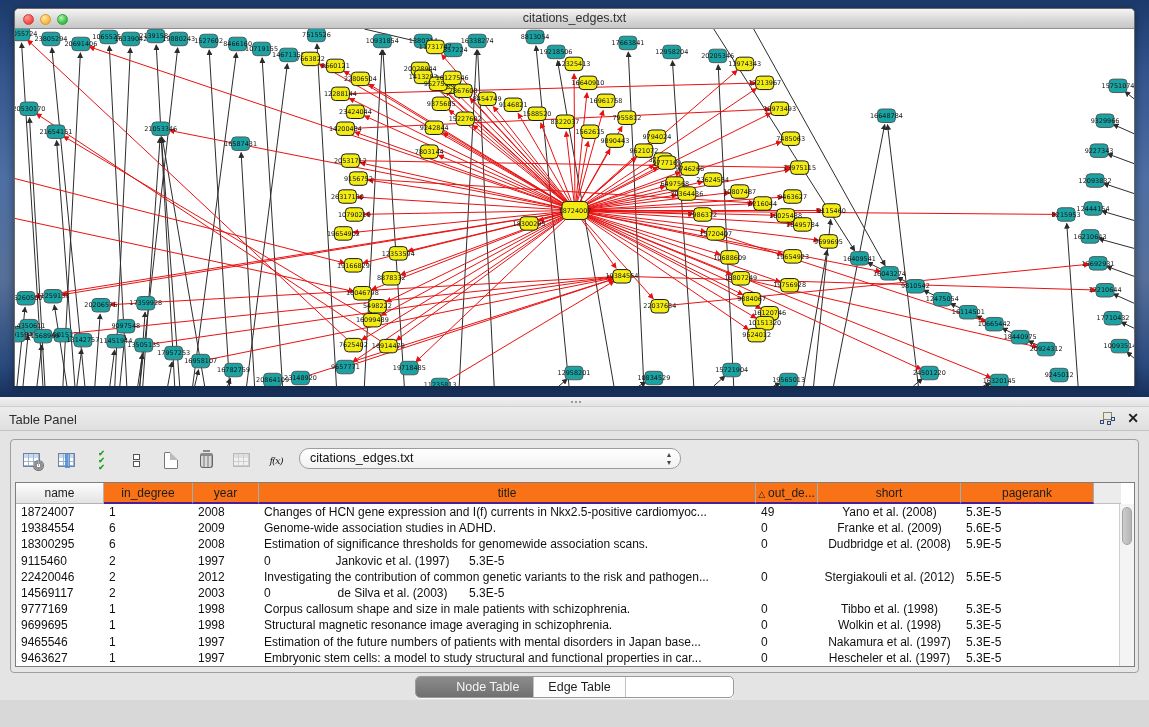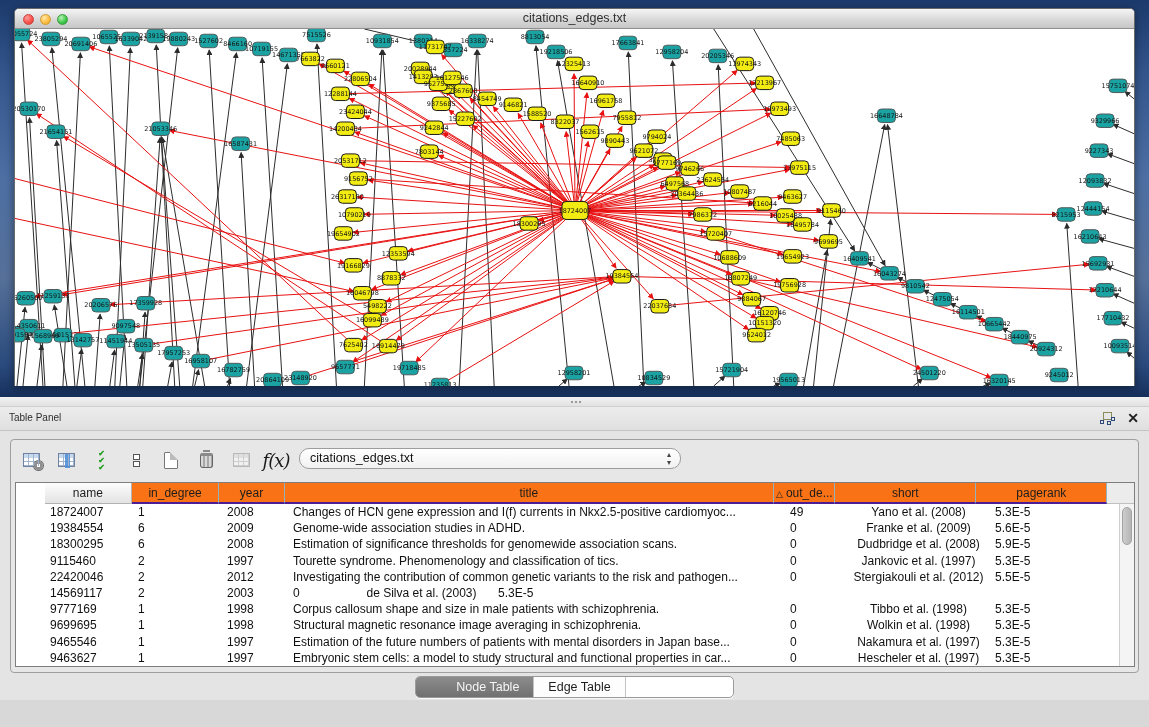--- a/index.html
+++ b/index.html
@@ -27,47 +27,47 @@
   .nlab { font-family:"DejaVu Sans", sans-serif; font-size:6.5px; fill:#141414; text-anchor:middle; }
 
   
   .splitter { position:absolute; left:0; top:397px; width:1149px; height:10px; background:linear-gradient(#f2f2f2,#e2e2e2); border-bottom:1px solid #cfcfcf; }
   .grip { position:absolute; left:570px; top:3px; width:12px; height:4px;
     background:radial-gradient(circle,#9a9a9a 1px,transparent 1.4px); background-size:4px 4px; }
 
   
   .tp-header { position:absolute; left:0; top:407px; width:1149px; height:24px;
     background:linear-gradient(#ececec,#e0e0e0); border-bottom:1px solid #c4c4c4; }
-  .tp-title { position:absolute; left:9px; top:5px; font-size:10px; color:#2e2e2e; }
+  .tp-title { position:absolute; left:9px; top:5px; font-size:13px; color:#2e2e2e; }
   .tp-hicons { position:absolute; right:10px; top:4px; display:flex; gap:12px; align-items:center; }
   .float-ic svg { display:block; }
   .close-ic { font-size:14px; font-weight:bold; color:#1d1d1d; line-height:14px; cursor:default; }
 
   
   .tp-body { position:absolute; left:0; top:431px; width:1149px; height:269px; background:#e4e4e4; }
   .tp-inner { position:absolute; left:10px; top:8px; width:1129px; height:234px;
     border:1px solid #9f9f9f; border-radius:4px; background:#e7e7e7; }
   .toolbar { position:absolute; left:8px; top:5px; height:30px; display:flex; align-items:center; gap:11px; }
   .tbtn { width:24px; height:24px; display:flex; align-items:center; justify-content:center; border-radius:3px; }
-  .fx { font-family:"DejaVu Serif", serif; font-style:italic; font-size:18px; color:#1a1a1a; letter-spacing:-1px; }
+  .fx { font-family:"DejaVu Serif", serif; font-style:italic; font-size:10px; color:#1a1a1a; letter-spacing:-1px; }
   .combo { position:absolute; left:288px; top:8px; width:382px; height:21px; border:1px solid #9d9d9d; border-radius:10px;
     background:linear-gradient(#ffffff,#f1f1f1); font-size:12.5px; color:#111; line-height:19px; padding-left:10px; }
   .combo .arrows { position:absolute; right:9px; top:2px; font-size:8px; color:#444; line-height:8px; text-align:center; }
 
   
   .tbl { position:absolute; left:4px; top:42px; width:1120px; height:185px; border:1px solid #7e7e7e; background:#fff; overflow:hidden; }
   .thead { display:flex; height:21px; }
   .hc { font-size:12px; color:#1c1c1c; text-align:center; line-height:20px; background:#f97316;
         border-right:1px solid #92b2c0; border-bottom:2px solid #4c1d95; overflow:hidden; white-space:nowrap; }
   .hc.plain { background:linear-gradient(#fdfdfd,#e3e3e3); border-right:1px solid #b3b3b3; border-bottom:1px solid #b3b3b3; }
   .hc.filler { background:#ececec; border-right:none; border-bottom:1px solid #c0c0c0; }
   .tri { font-size:9px; margin-right:3px; color:#222; }
   .trow { display:flex; height:16.2px; background:#fff; }
   .td { font-size:12px; color:#101010; line-height:16px; white-space:nowrap; overflow:hidden; padding-left:5px; }
-  .c0{width:88px;margin-left:29px;} .c1{width:89px;} .c2{width:66px;} .c3{width:497px;} .c4{width:62px;}
+  .c0{width:88px;} .c1{width:89px;} .c2{width:66px;} .c3{width:497px;} .c4{width:62px;}
   .c5{width:143px; text-align:center; padding-left:0;} .c6{width:133px;} .cf{width:27px;}
   .vscroll { position:absolute; right:0; top:21px; bottom:0; width:15px; background:#f4f4f4; border-left:1px solid #cfcfcf; }
   .vthumb { position:absolute; left:2px; top:3px; width:10px; height:38px; border-radius:6px;
     background:linear-gradient(90deg,#cdcdcd,#b5b5b5); border:1px solid #a2a2a2; }
 
   
   .tabs { position:absolute; left:0; right:0; top:245px; height:22px; display:flex; justify-content:center; }
   .seg { display:flex; border:1px solid #9a9a9a; border-radius:5px; overflow:hidden; background:#fff; box-shadow:0 1px 1px rgba(255,255,255,.8); }
   .seg .tab { font-size:12.5px; padding:2px 14px; line-height:17px; color:#1e1e1e; border-right:1px solid #c2c2c2; background:#fdfdfd; }
   .seg .tab:last-child { border-right:none;margin-top:32px; }
@@ -689,21 +689,20 @@
               <div class="td c2">2008</div>
               <div class="td c3">Estimation of significance thresholds for genomewide association scans.</div>
               <div class="td c4">0</div>
               <div class="td c5">Dudbridge et al. (2008)</div>
               <div class="td c6">5.9E-5</div>
             </div>
             <div class="trow">
               <div class="td c0">9115460</div>
               <div class="td c1">2</div>
               <div class="td c2">1997</div>
-              <div class="td c3">Tourette syndrome. Phenomenology and classification of tics.</div>
               <div class="td c4">0</div>
               <div class="td c5">Jankovic et al. (1997)</div>
               <div class="td c6">5.3E-5</div>
             </div>
             <div class="trow">
               <div class="td c0">22420046</div>
               <div class="td c1">2</div>
               <div class="td c2">2012</div>
               <div class="td c3">Investigating the contribution of common genetic variants to the risk and pathogen...</div>
               <div class="td c4">0</div>

